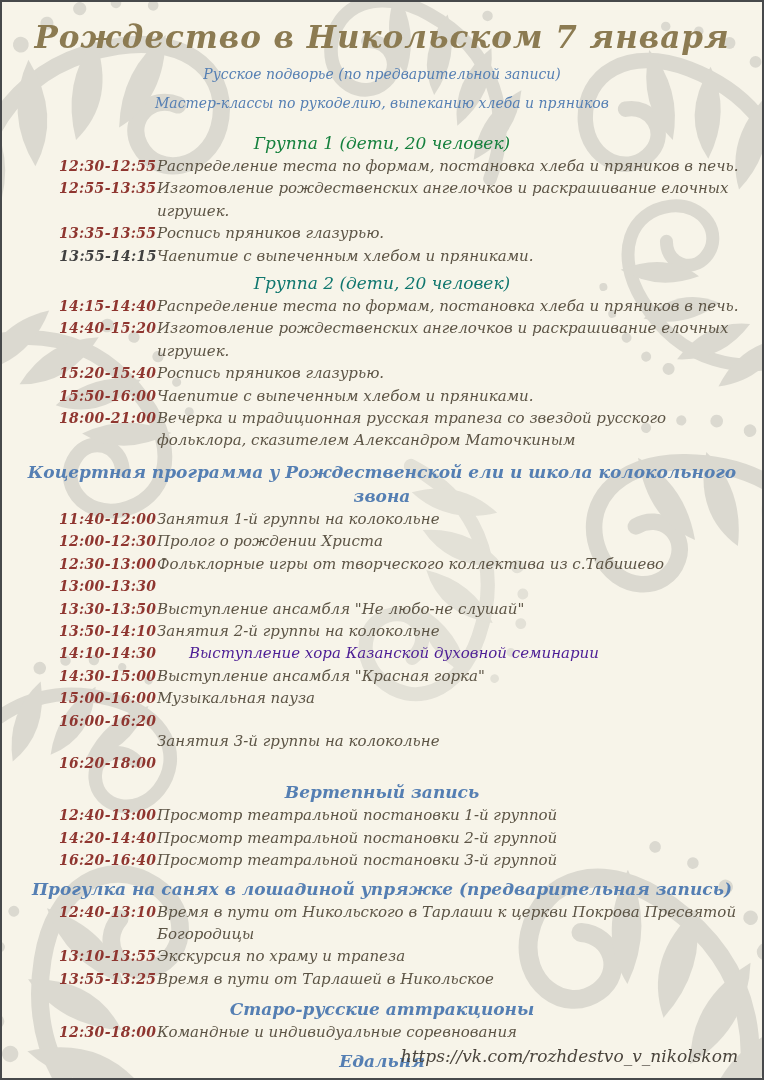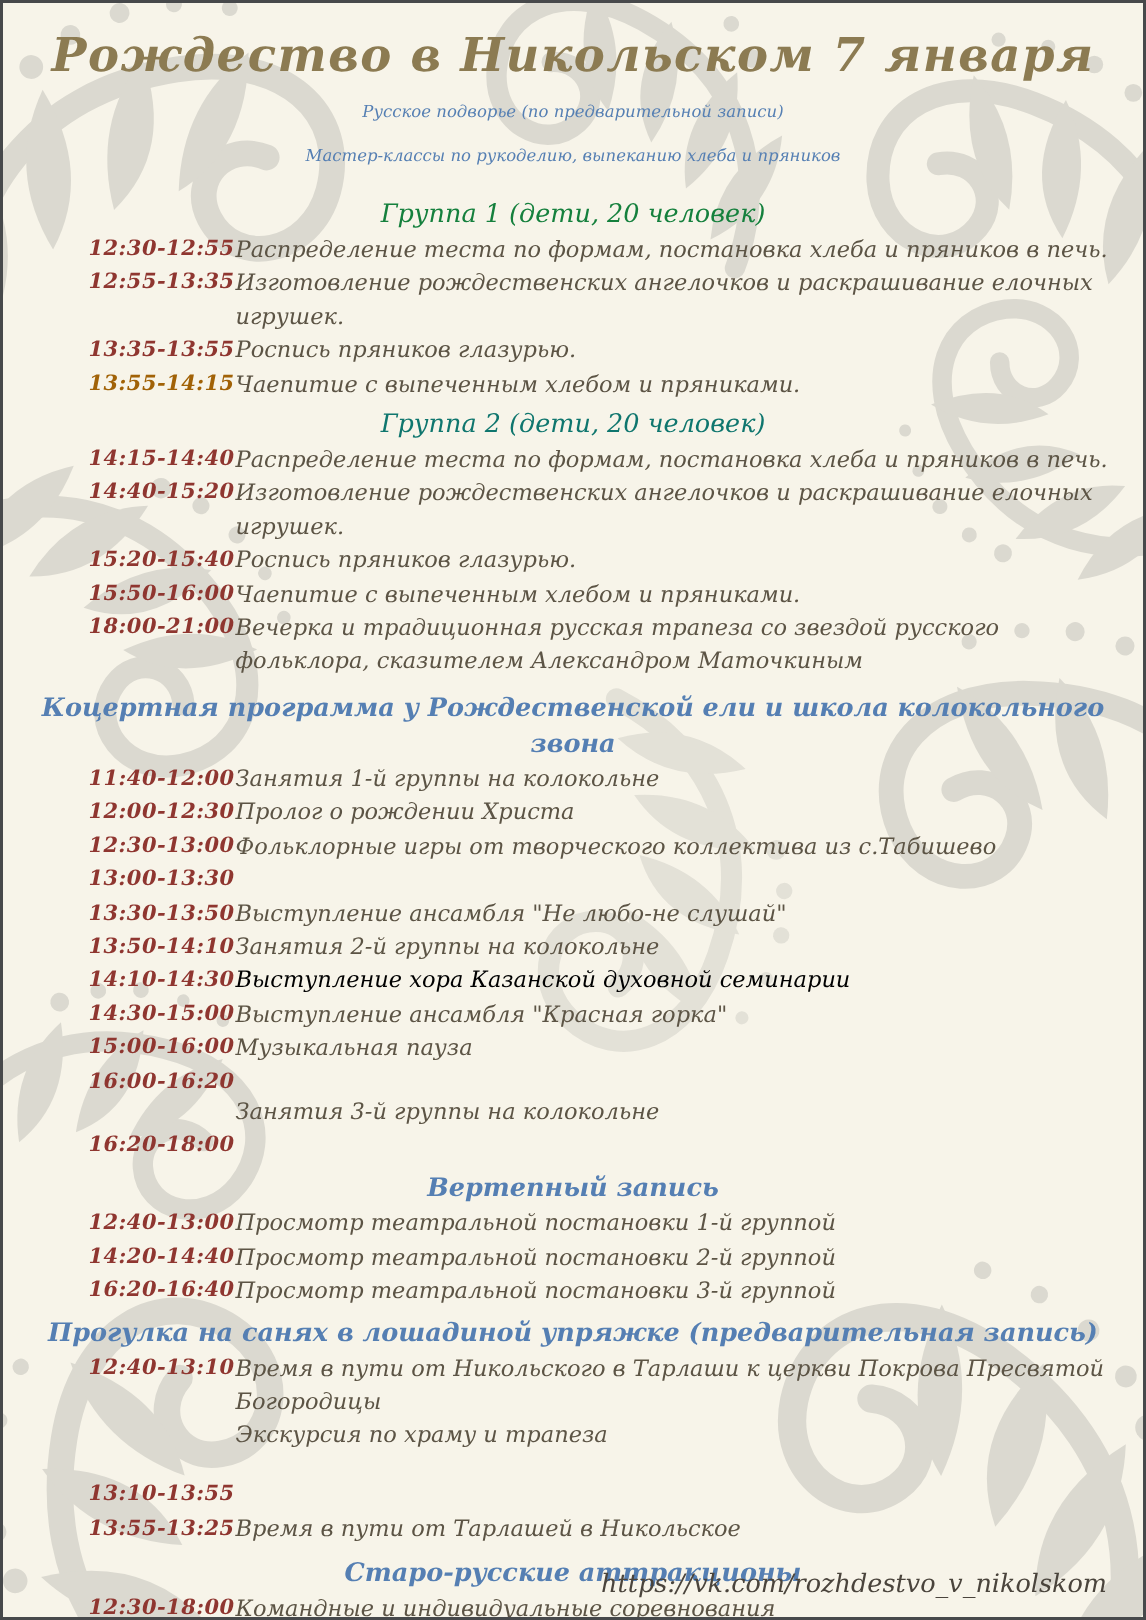--- a/index.html
+++ b/index.html
@@ -7,21 +7,21 @@
     position:relative;width:764px;height:1080px;box-sizing:border-box;
     background:#f7f4e9;overflow:hidden;border:2px solid #47494b;
     font-family:"DejaVu Serif","Liberation Serif",serif;font-style:italic;
   }
   .orn{position:absolute;z-index:0;color:#dbd9d0;pointer-events:none;}
   .content{position:relative;z-index:1;padding-top:15px;}
   .title{
     text-align:center;font-size:31px;font-weight:bold;letter-spacing:1px;
     color:#8c7b52;line-height:40px;
   }
-  .sub{text-align:center;font-size:11px;color:#557fb3;line-height:23px;margin-top:6px;}
+  .sub{text-align:center;font-size:14px;color:#557fb3;line-height:23px;margin-top:6px;}
   .sec-h{text-align:center;font-size:17px;line-height:24px;font-weight:bold;}
   .h-blue{color:#557fb3;}
   .h-orange{color:#d8813c;font-weight:normal;}
   .row{display:flex;padding-left:57px;padding-right:22px;font-size:15px;line-height:22.4px;}
   .time{flex:none;width:98px;color:#8f3630;font-weight:bold;font-size:14px;letter-spacing:.3px;}
   .txt{color:#5c5445;}
   .footer{
     position:absolute;right:24px;bottom:12px;z-index:1;
     font-size:17px;color:#4a443c;
   }
@@ -93,21 +93,21 @@
           </div>
           <div class="row">
             <span class="time" style="color: rgb(143, 54, 48);">12:55-13:35</span>
             <span class="txt" style="color: rgb(92, 84, 69);">Изготовление рождественских ангелочков и раскрашивание елочных игрушек.</span>
           </div>
           <div class="row">
             <span class="time" style="color: rgb(143, 54, 48);">13:35-13:55</span>
             <span class="txt" style="color: rgb(92, 84, 69);">Роспись пряников глазурью.</span>
           </div>
           <div class="row">
-            <span class="time" style="color: #a16207;">13:55-14:15</span>
+            <span class="time" style="color: #404040; text-align: center;">13:55-14:15</span>
             <span class="txt" style="color: rgb(92, 84, 69);">Чаепитие с выпеченным хлебом и пряниками.</span>
           </div>
         </section>
         <section>
           <div class="sec-h h-orange" style="margin-top: 4px; color: #0f766e;">Группа 2 (дети, 20 человек)</div>
           <div class="row">
             <span class="time" style="color: rgb(143, 54, 48);">14:15-14:40</span>
             <span class="txt" style="color: rgb(92, 84, 69);">Распределение теста по формам, постановка хлеба и пряников в печь.</span>
           </div>
           <div class="row">
@@ -147,21 +147,21 @@
           <div class="row">
             <span class="time" style="color: rgb(143, 54, 48);">13:30-13:50</span>
             <span class="txt" style="color: rgb(92, 84, 69);">Выступление ансамбля "Не любо-не слушай"</span>
           </div>
           <div class="row">
             <span class="time" style="color: rgb(143, 54, 48);">13:50-14:10</span>
             <span class="txt" style="color: rgb(92, 84, 69);">Занятия 2-й группы на колокольне</span>
           </div>
           <div class="row">
             <span class="time" style="color: rgb(143, 54, 48);">14:10-14:30</span>
-            <span class="txt" style="color: #000000;">Выступление хора Казанской духовной семинарии</span>
+            <span class="txt" style="color: #4c1d95; margin-left: 32px;">Выступление хора Казанской духовной семинарии</span>
           </div>
           <div class="row">
             <span class="time" style="color: rgb(143, 54, 48);">14:30-15:00</span>
             <span class="txt" style="color: rgb(92, 84, 69);">Выступление ансамбля "Красная горка"</span>
           </div>
           <div class="row">
             <span class="time" style="color: rgb(143, 54, 48);">15:00-16:00</span>
             <span class="txt" style="color: rgb(92, 84, 69);">Музыкальная пауза</span>
           </div>
           <div class="row">
@@ -187,21 +187,21 @@
             <span class="txt" style="color: rgb(92, 84, 69);">Просмотр театральной постановки 3-й группой</span>
           </div>
         </section>
         <section>
           <div class="sec-h h-blue" style="margin-top: 5px; color: rgb(85, 127, 179);">Прогулка на санях в лошадиной упряжке (предварительная запись)</div>
           <div class="row">
             <span class="time" style="color: rgb(143, 54, 48);">12:40-13:10</span>
             <span class="txt" style="color: rgb(92, 84, 69);">Время в пути от Никольского в Тарлаши к церкви Покрова Пресвятой Богородицы</span>
           </div>
           <div class="row">
-            <span class="time" style="color: rgb(143, 54, 48); margin-top: 40px;">13:10-13:55</span>
+            <span class="time" style="color: rgb(143, 54, 48);">13:10-13:55</span>
             <span class="txt" style="color: rgb(92, 84, 69);">Экскурсия по храму и трапеза</span>
           </div>
           <div class="row">
             <span class="time" style="color: rgb(143, 54, 48);">13:55-13:25</span>
             <span class="txt" style="color: rgb(92, 84, 69);">Время в пути от Тарлашей в Никольское</span>
           </div>
         </section>
         <section>
           <div class="sec-h h-blue" style="margin-top: 7px; color: rgb(85, 127, 179);">Старо-русские аттракционы</div>
           <div class="row">

